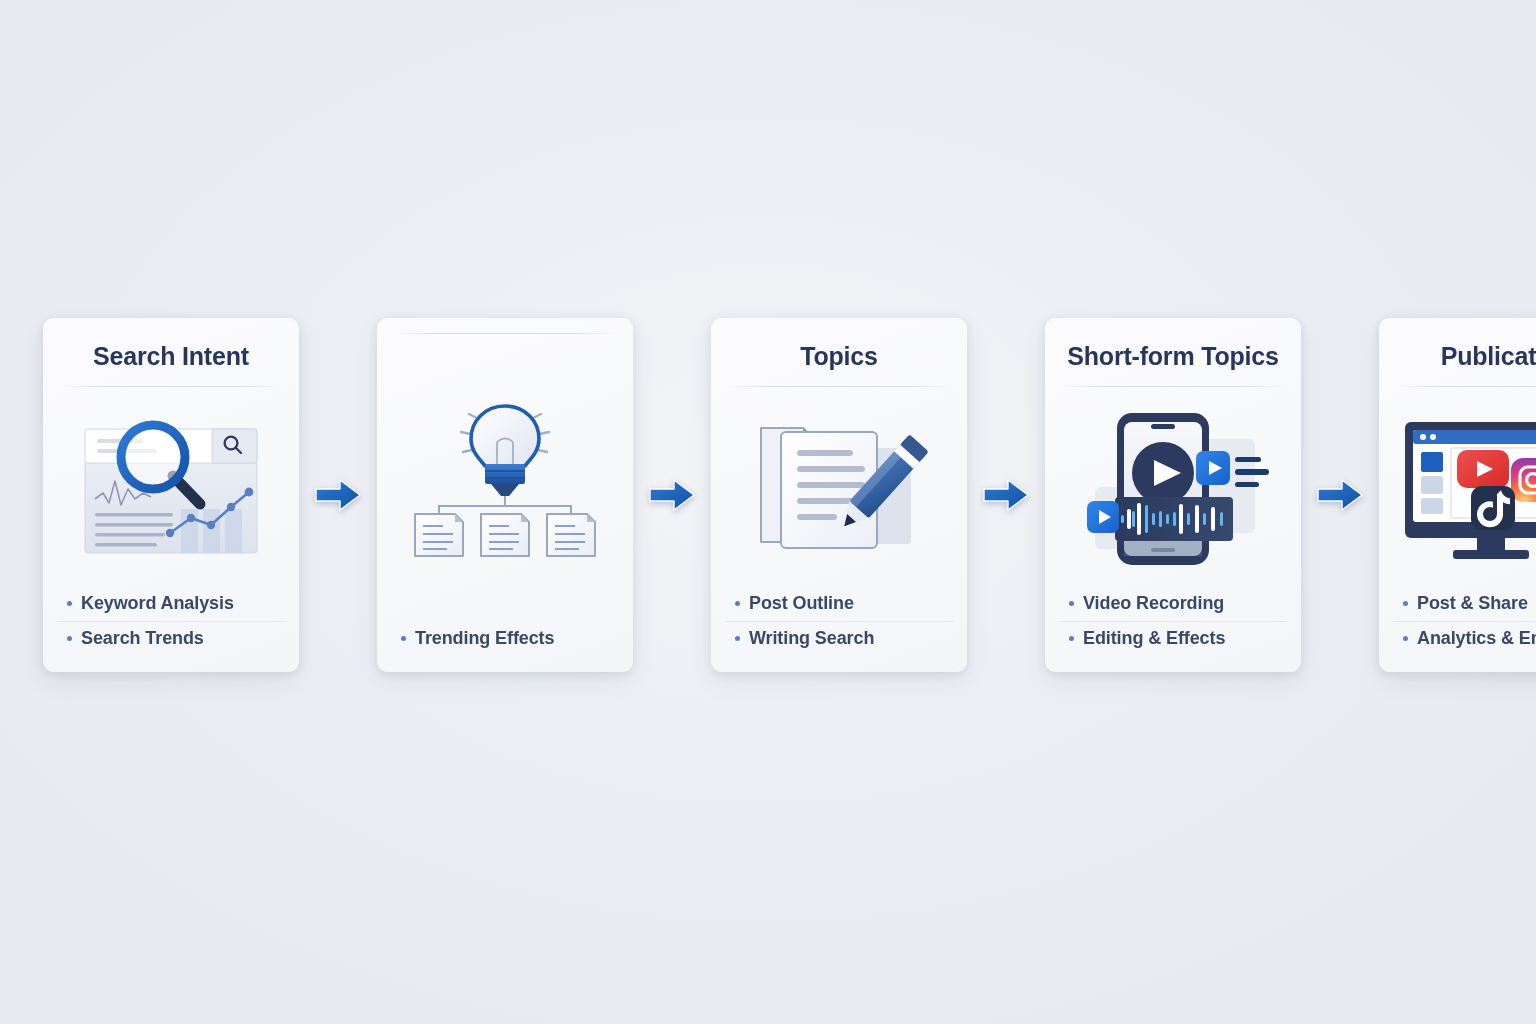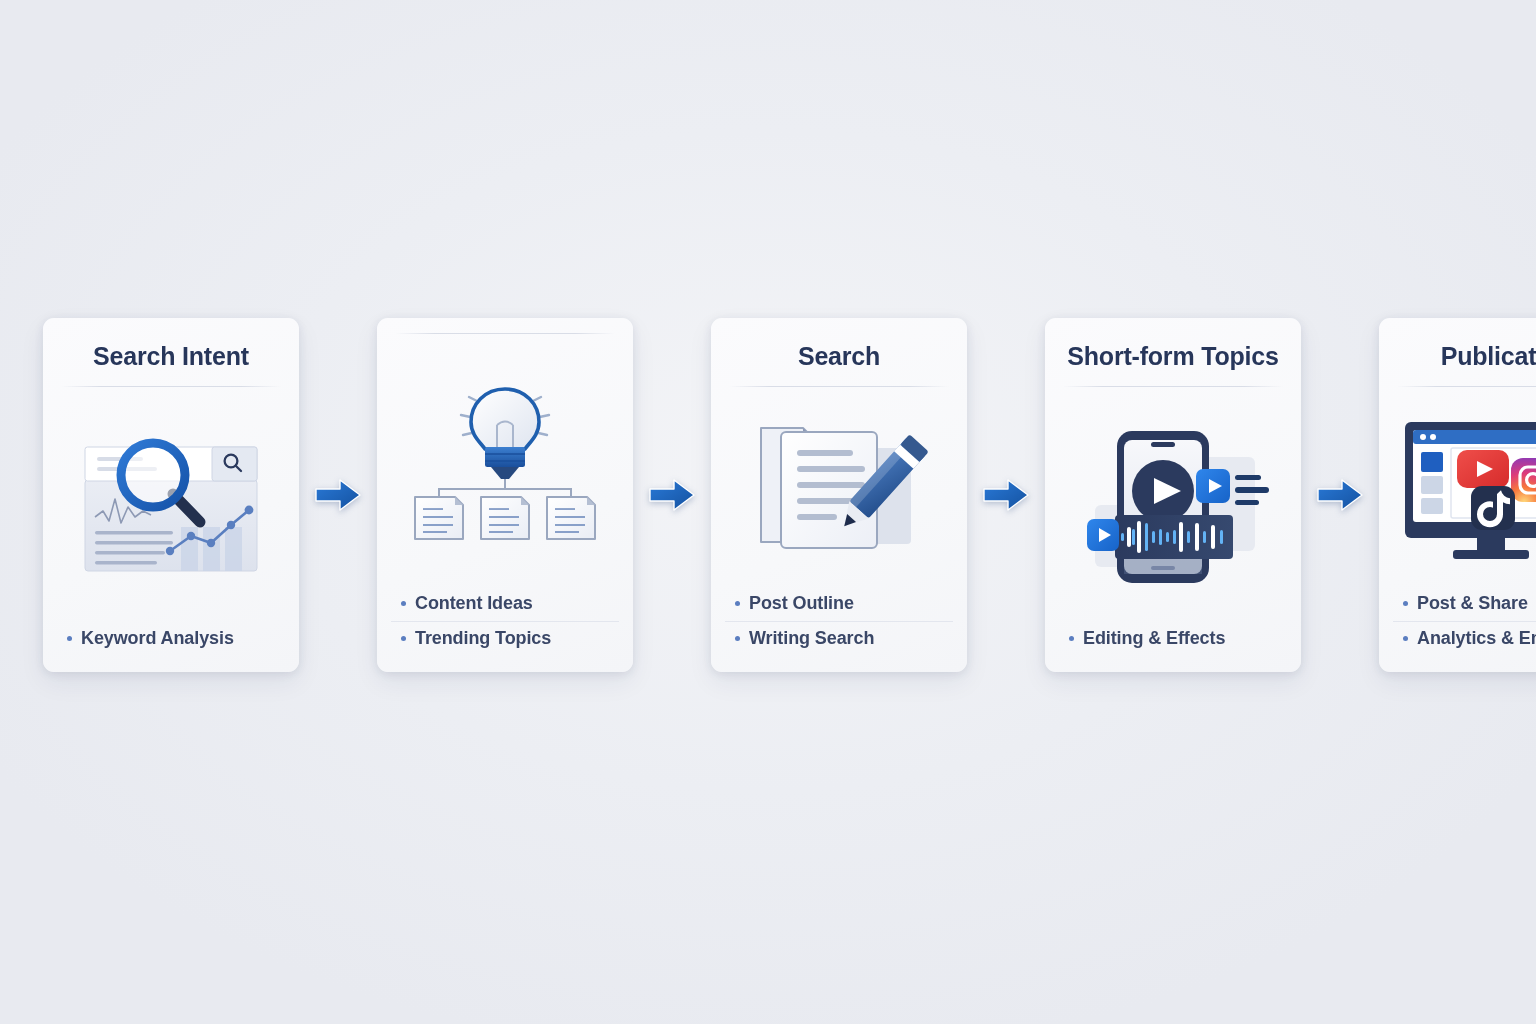--- a/index.html
+++ b/index.html
@@ -134,20 +134,24 @@
             <circle cx="80" cy="44" r="32" fill="#ffffff" fill-opacity=".55"></circle>
             <circle cx="80" cy="44" r="32" fill="none" stroke="url(#lensg)" stroke-width="9"></circle>
           </g>
         </svg>
       </div>
       <div class="bullets">
         <div class="bullet">
           <span class="dot"></span>
           <span class="bullet-label">Keyword Analysis</span>
         </div>
+        <div class="bullet">
+          <span class="dot"></span>
+          <span class="bullet-label">Search Trends</span>
+        </div>
       </div>
     </div>
 
     <div class="arrow">
       <svg width="46" height="32" viewBox="0 0 46 32">
         <defs>
             <linearGradient id="arrg" x1="0" y1="0" x2="1" y2="1">
           <stop offset="0" stop-color="#2a7ad8"></stop>
               <stop offset="1" stop-color="#14519f"></stop>
         </linearGradient>
@@ -232,37 +236,33 @@
                 <line x1="150" y1="132" x2="180" y2="132"></line>
                 <line x1="150" y1="140" x2="180" y2="140"></line>
                 <line x1="150" y1="147" x2="174" y2="147"></line>
               </g>
           </g>
         </svg>
       </div>
       <div class="bullets">
         <div class="bullet">
           <span class="dot"></span>
-          <span class="bullet-label">Content Ideas</span>
-        </div>
-        <div class="bullet">
-          <span class="dot"></span>
-          <span class="bullet-label">Trending Topics</span>
+          <span class="bullet-label">Trending Effects</span>
         </div>
       </div>
     </div>
 
     <div class="arrow">
       <svg width="46" height="32" viewBox="0 0 46 32">
         <path d="M1 10 H25 V1 L45 16 L25 31 V22 H1 Z" fill="url(#arrg)" stroke="#ffffff" stroke-width="1.4" stroke-linejoin="round"></path>
       </svg>
     </div>
 
     <div class="card">
-      <div class="card-title">Search</div>
+      <div class="card-title">Topics</div>
       <div class="divider"></div>
       <div class="art-wrap">
         <svg class="ill" width="180" height="150" viewBox="0 0 180 150">
           <defs>
             <linearGradient id="pg1" x1="0" y1="0" x2="1" y2="1">
               <stop offset="0" stop-color="#ffffff"></stop>
                 <stop offset="1" stop-color="#eceff6"></stop>
             </linearGradient>
             <linearGradient id="pencg" x1="0" y1="0" x2="1" y2="1">
               <stop offset="0" stop-color="#4b7cc0"></stop>
@@ -374,20 +374,24 @@
           <path x="0" d="M24 101 L36 108 L24 115 Z" fill="#ffffff"></path>
 
           <g fill="#1e3a68">
             <rect x="160" y="48" width="26" height="5" rx="2.5"></rect>
             <rect x="160" y="60" width="34" height="6" rx="3"></rect>
             <rect x="160" y="73" width="24" height="5" rx="2.5"></rect>
           </g>
         </svg>
       </div>
       <div class="bullets">
+        <div class="bullet">
+          <span class="dot"></span>
+          <span class="bullet-label">Video Recording</span>
+        </div>
         <div class="bullet">
           <span class="dot"></span>
           <span class="bullet-label">Editing &amp; Effects</span>
         </div>
       </div>
     </div>
 
     <div class="arrow">
       <svg width="46" height="32" viewBox="0 0 46 32">
         <path d="M1 10 H25 V1 L45 16 L25 31 V22 H1 Z" fill="url(#arrg)" stroke="#ffffff" stroke-width="1.4" stroke-linejoin="round"></path>

